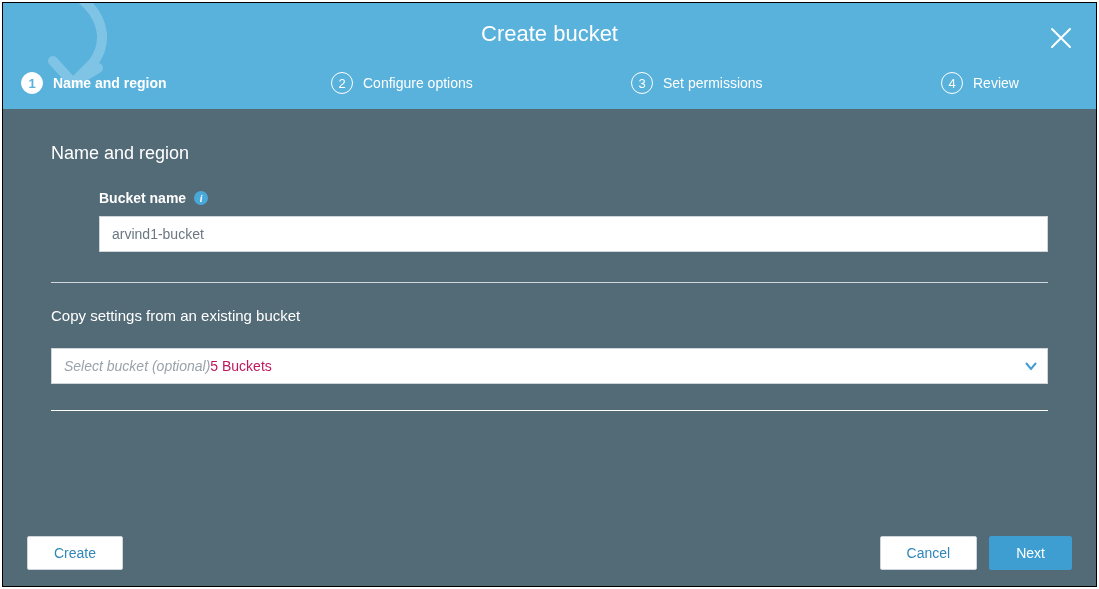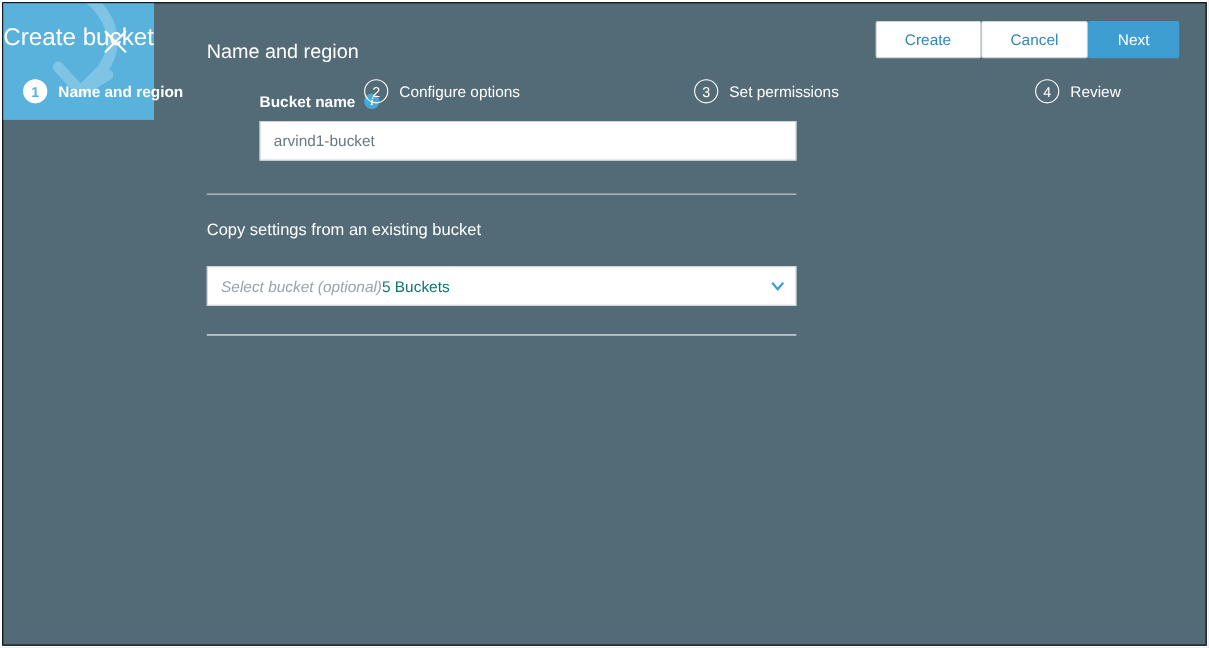--- a/index.html
+++ b/index.html
@@ -11,21 +11,21 @@
       overflow: hidden;
     }
     .modal {
       width: 1095px;
       height: 585px;
       margin: 2px;
       background: #536a77;
       border: 1px solid #000;
       position: relative;
       display: flex;
-      flex-direction: row;
+      flex-direction: column;
     }
     .header {
       background: #59b2dc;
       height: 106px;
       position: relative;
       padding-top: 18px;
     }
     .title {
       text-align: center;
       color: #fff;
@@ -164,21 +164,21 @@
       background: #cfd6db;
       margin: 14px 0 24px 0;
     }
 
     .copy-label {
       font-size: 15px;
       font-weight: 400;
       margin-bottom: 24px;
     }
     .placeholder-ital { font-style: italic; color: #9aa3ab; }
-    .bucket-count { color: #0f766e; font-style: normal; text-align: center; }
+    .bucket-count { color: #be185d; font-style: normal; text-align: center; }
 
     .bottom-line {
       height: 1px;
       background: #fff;
       margin: 26px 0 0 0;
     }
 
     .footer {
       height: 66px;
       display: flex;
@@ -193,21 +193,21 @@
       background: #fff;
       cursor: pointer;
       display: inline-flex;
       align-items: center;
       border-radius: 2px;
     }
     .btn.create { color: #2f87b8; }
     .btn.cancel { color: #2f87b8; }
     .btn.next { background: #3f9ed1; border-color: #3f9ed1; color: #fff; }
     .spacer { flex: 1; }
-    .footer .right-group { display: flex; }
+    .footer .right-group { display: flex; gap: 12px; }
   </style>
 </head>
 <body>
 
 <div class="modal">
   <div class="header">
     <div class="decor">
       <svg viewBox="0 0 140 88" fill="none" stroke="#fff" stroke-width="10" stroke-linecap="round">
         <path d="M15 -20 C 70 -30, 120 20, 90 60 L 70 80"></path>
         <path d="M70 80 L 50 58 M70 80 L 95 65"></path>

